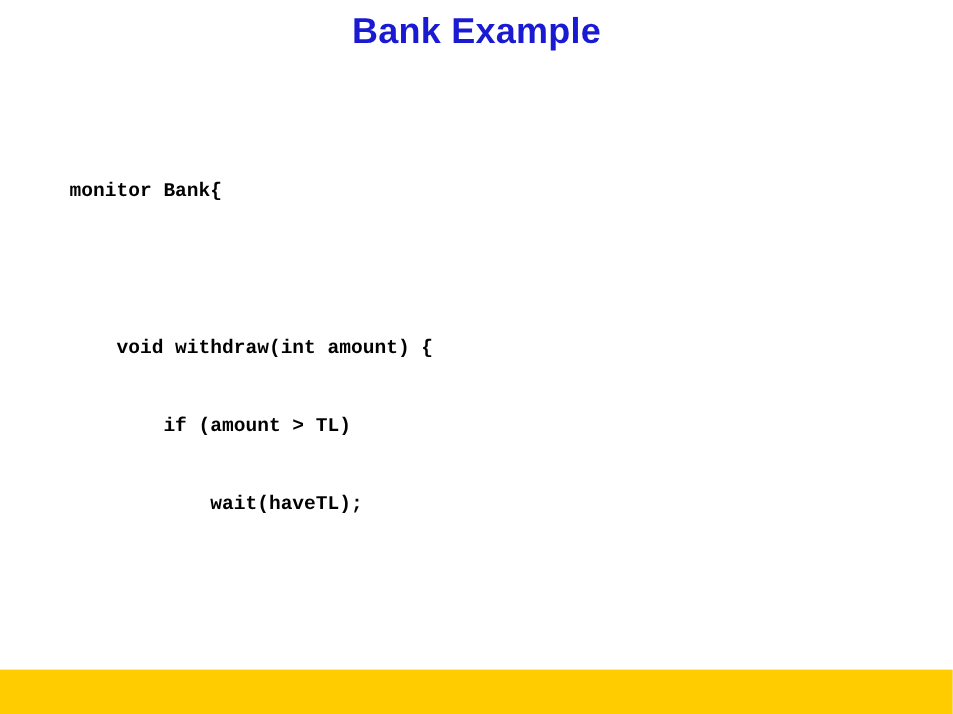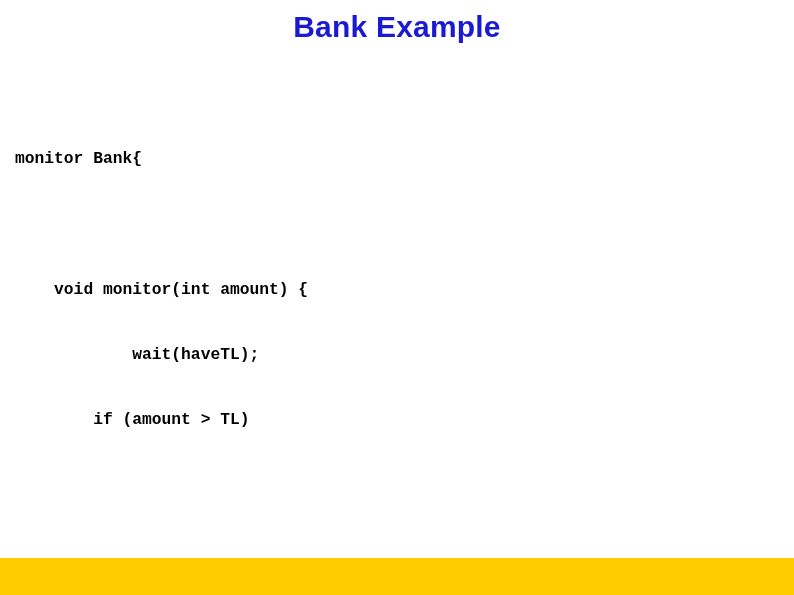--- a/index.html
+++ b/index.html
@@ -47,20 +47,21 @@
     font-weight: bold;
     font-size: 16.3px;
     line-height: 21.7px;
     color: #000000;
     white-space: pre;
   }
   .code-line {
     white-space: pre;
     height: 21.7px;
     color: #000000;
+    margin-left: 43px;
   }
   .code-line.blank {
     color: transparent;
   }
 
   
   .bottom-bar {
     position: absolute;
     left: 0;
     bottom: 0;
@@ -72,23 +73,23 @@
 </head>
 <body>
 
 <div class="slide">
 
   <div class="slide-title">Bank Example</div>
 
   <div class="code-block">
     <div class="code-line">monitor Bank{</div>
     <div class="code-line blank"></div>
-    <div class="code-line">    void monitor(int amount) {</div>
+    <div class="code-line">    void withdraw(int amount) {</div>
+    <div class="code-line">        if (amount &gt; TL)</div>
     <div class="code-line">            wait(haveTL);</div>
-    <div class="code-line">        if (amount &gt; TL)</div>
     
     
     
     
     
     
     
     
     
   </div>

